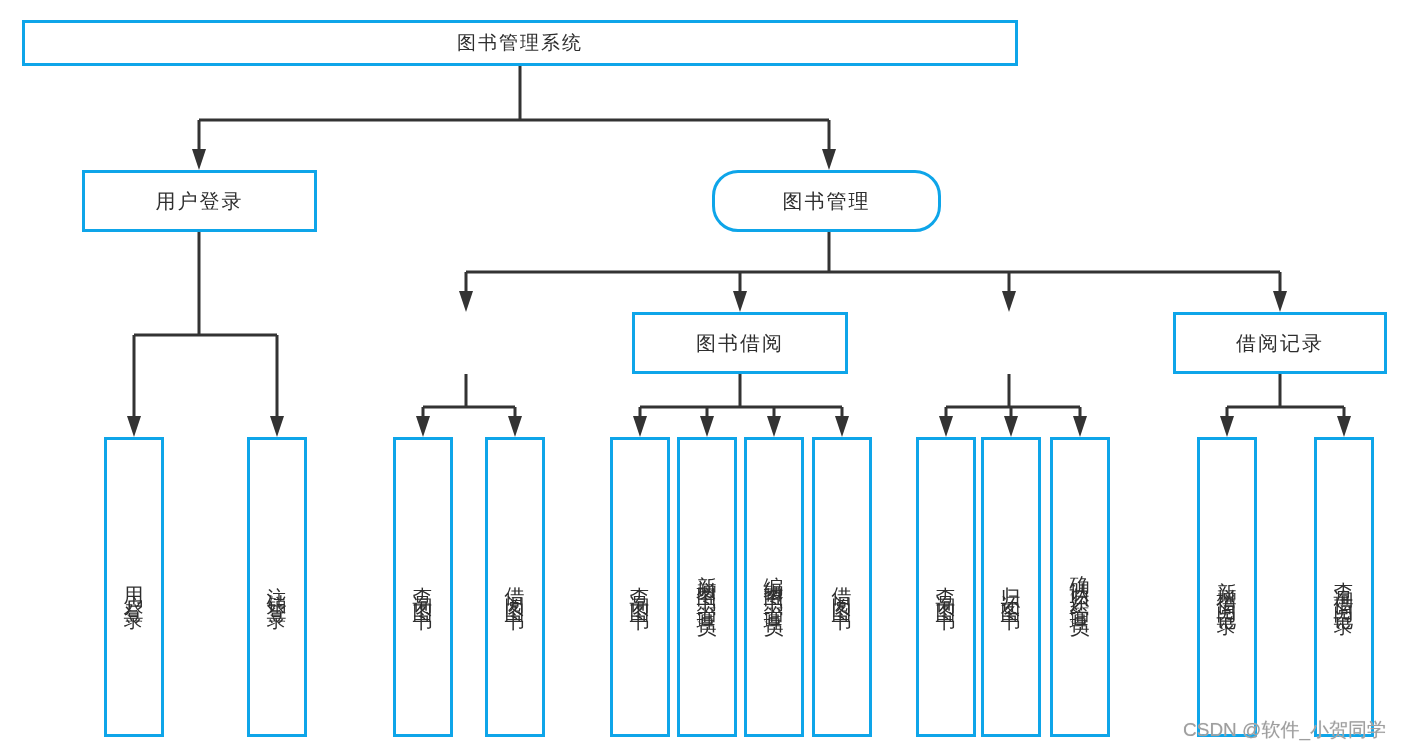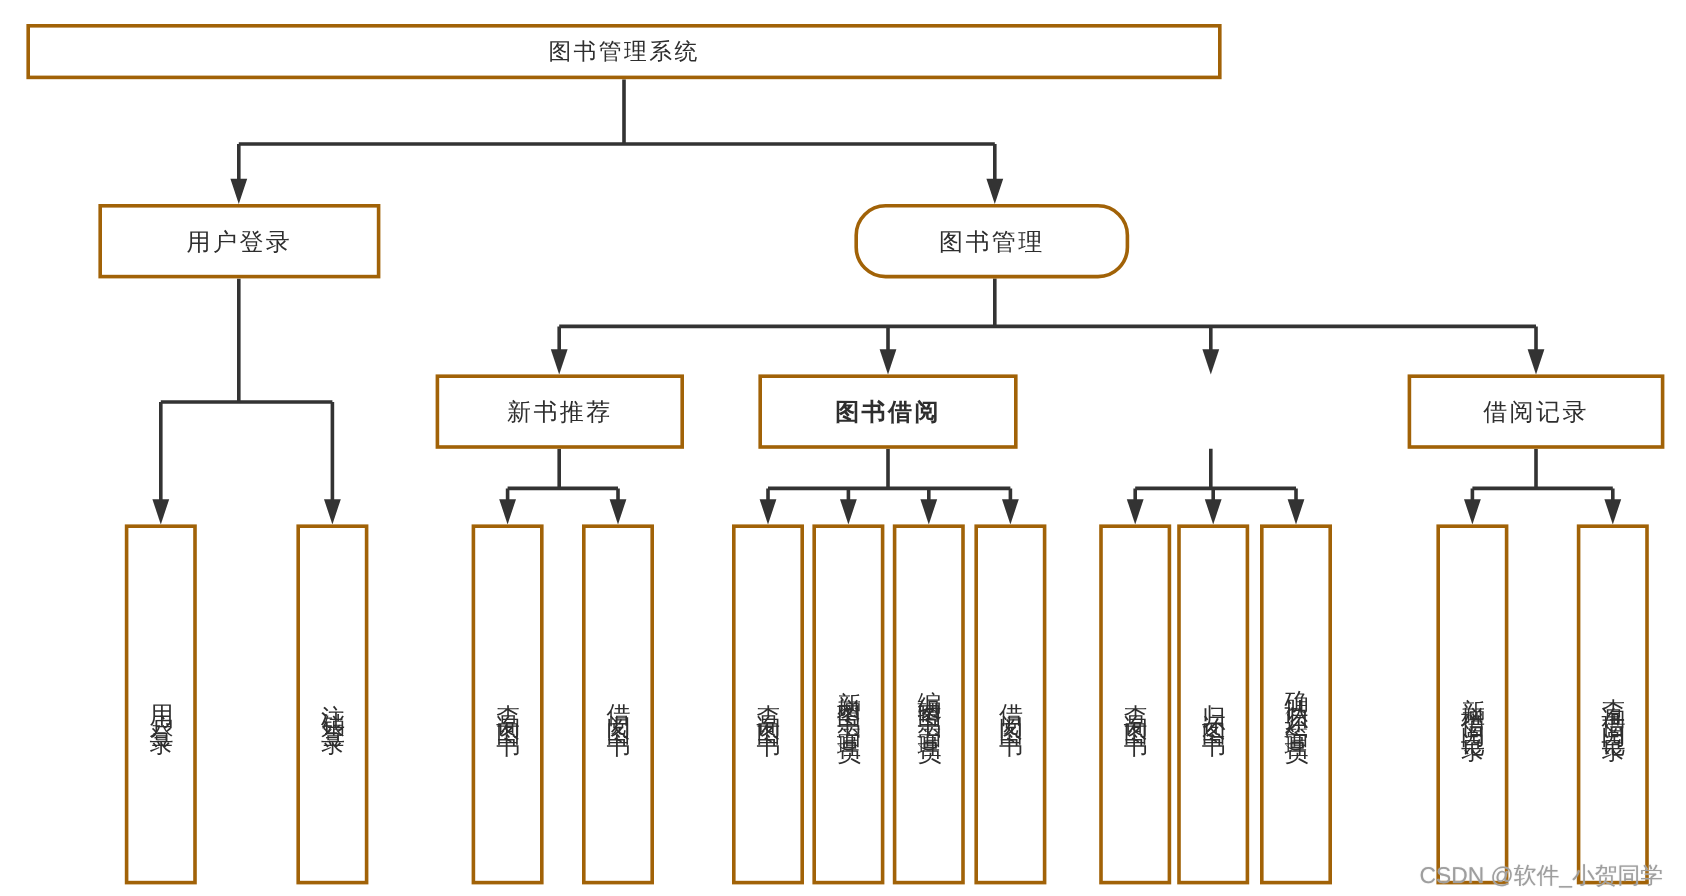--- a/index.html
+++ b/index.html
@@ -15,33 +15,33 @@
   svg.connectors {
     position: absolute;
     left: 0; top: 0;
     width: 1405px; height: 747px;
   }
   .cline { stroke: #333333; stroke-width: 3; fill: none; }
   .ahead { fill: #333333; stroke: none; }
   .node {
     position: absolute;
     background: #ffffff;
-    border: 3px solid #a16207;
+    border: 3px solid #0ea5e9;
     color: #2e2e2e;
     display: flex;
     align-items: center;
     justify-content: center;
     text-align: center;
   }
   .hnode { font-size: 20px; letter-spacing: 2px; }
   .n-root  { left: 22px;  top: 20px;  width: 996px; height: 46px; font-size: 19px; }
   .n-user-login { left: 82px;  top: 170px; width: 235px; height: 62px; }
   .n-book-mgmt  { left: 712px; top: 170px; width: 229px; height: 62px; border-radius: 26px; }
   .n-new-rec  { left: 363px;  top: 312px; width: 207px; height: 62px; }
-  .n-borrow   { left: 632px;  top: 312px; width: 216px; height: 62px; font-weight: bold; }
+  .n-borrow   { left: 632px;  top: 312px; width: 216px; height: 62px; }
   .n-current  { left: 902px;  top: 312px; width: 215px; height: 62px; }
   .n-records  { left: 1173px; top: 312px; width: 214px; height: 62px; }
   .leaf {
     top: 437px;
     width: 60px;
     height: 300px;
     writing-mode: vertical-lr;
     text-orientation: mixed;
     font-size: 20px;
     letter-spacing: 8px;
@@ -117,21 +117,20 @@
       <polygon class="ahead" points="1220,416 1234,416 1227,437"></polygon>
       <polygon class="ahead" points="1337,416 1351,416 1344,437"></polygon>
     </g>
   </svg>
 
   <div class="node hnode n-root">图书管理系统</div>
 
   <div class="node hnode n-user-login">用户登录</div>
   <div class="node hnode n-book-mgmt">图书管理</div>
 
-  <div class="node hnode n-new-rec">新书推荐</div>
   <div class="node hnode n-borrow">图书借阅</div>
   <div class="node hnode n-records">借阅记录</div>
 
   <div class="node leaf l-1">用户登录</div>
   <div class="node leaf l-2">注销登录</div>
 
   <div class="node leaf l-3">查询图书</div>
   <div class="node leaf l-4">借阅图书</div>
 
   <div class="node leaf l-5">查询图书</div>

